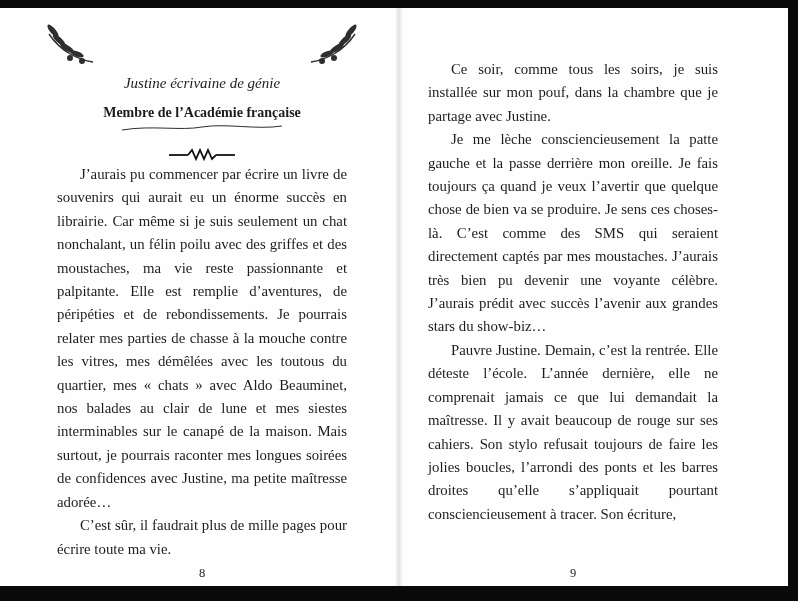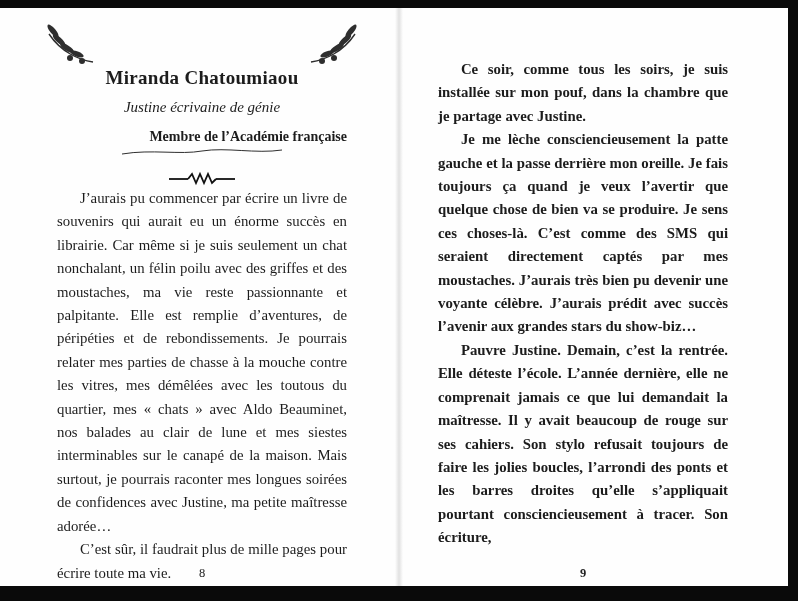--- a/index.html
+++ b/index.html
@@ -15,26 +15,26 @@
   }
   .border-top    { position: absolute; top: 0; left: 0; width: 100%; height: 8px;  background: #0a0a0a; z-index: 6; }
   .border-bottom { position: absolute; bottom: 0; left: 0; width: 100%; height: 15px; background: #0a0a0a; z-index: 6; }
   .border-right  { position: absolute; top: 0; right: 0; width: 10px; height: 100%; background: #0a0a0a; z-index: 7; }
   .gutter {
     position: absolute; top: 8px; bottom: 15px; left: 395px; width: 8px;
     background: linear-gradient(90deg, rgba(0,0,0,0) 0%, rgba(0,0,0,0.10) 45%, rgba(0,0,0,0.14) 50%, rgba(0,0,0,0.10) 55%, rgba(0,0,0,0) 100%);
   }
   .page { position: absolute; top: 0; height: 100%; }
   .page-left  { left: 57px;  width: 290px; }
-  .page-right { left: 438px; width: 290px; font-weight: bold; }
+  .page-right { left: 428px; width: 290px; }
 
   .chapter-header { position: relative; text-align: center; padding-top: 66px; }
   .chapter-title { font-size: 19px; font-weight: 700; letter-spacing: 0.3px; line-height: 24px; }
   .chapter-subtitle { font-style: italic; font-size: 15px; margin-top: 9px; }
-  .chapter-affiliation { font-weight: 700; font-size: 14px; margin-top: 13px; text-align: right; }
+  .chapter-affiliation { font-weight: 700; font-size: 14px; margin-top: 13px; }
   .flourish { margin-top: 1px; line-height: 0; }
   .separator { margin-top: 13px; line-height: 0; }
 
   .branch { position: absolute; top: 22px; line-height: 0; }
   .branch-left  { left: -14px; }
   .branch-right { right: -14px; transform: scaleX(-1); }
 
   .body-text {
     text-align: justify;
     font-size: 14.8px;
@@ -69,21 +69,20 @@
             <path d="M50,40 C36,38 18,30 6,12" fill="none" stroke="#2e2e2e" stroke-width="1.4"></path>
             <ellipse cx="10" cy="9" rx="8" ry="2.8" transform="rotate(50 10 9)"></ellipse>
             <ellipse cx="16" cy="18" rx="8" ry="2.8" transform="rotate(42 16 18)"></ellipse>
             <ellipse cx="24" cy="26" rx="8" ry="2.8" transform="rotate(32 24 26)"></ellipse>
             <ellipse cx="34" cy="32" rx="7" ry="2.6" transform="rotate(20 34 32)"></ellipse>
             <circle cx="27" cy="36" r="3"></circle>
             <circle cx="39" cy="39" r="3"></circle>
           </g>
         </svg>
       </span>
-      <h1 class="chapter-title">Miranda Chatoumiaou</h1>
       <span class="branch branch-right">
         <svg width="52" height="44" viewBox="0 0 52 44">
           <g fill="#2e2e2e">
             <path d="M50,40 C36,38 18,30 6,12" fill="none" stroke="#2e2e2e" stroke-width="1.4"></path>
             <ellipse cx="10" cy="9" rx="8" ry="2.8" transform="rotate(50 10 9)"></ellipse>
             <ellipse cx="16" cy="18" rx="8" ry="2.8" transform="rotate(42 16 18)"></ellipse>
             <ellipse cx="24" cy="26" rx="8" ry="2.8" transform="rotate(32 24 26)"></ellipse>
             <ellipse cx="34" cy="32" rx="7" ry="2.6" transform="rotate(20 34 32)"></ellipse>
             <circle cx="27" cy="36" r="3"></circle>
             <circle cx="39" cy="39" r="3"></circle>

